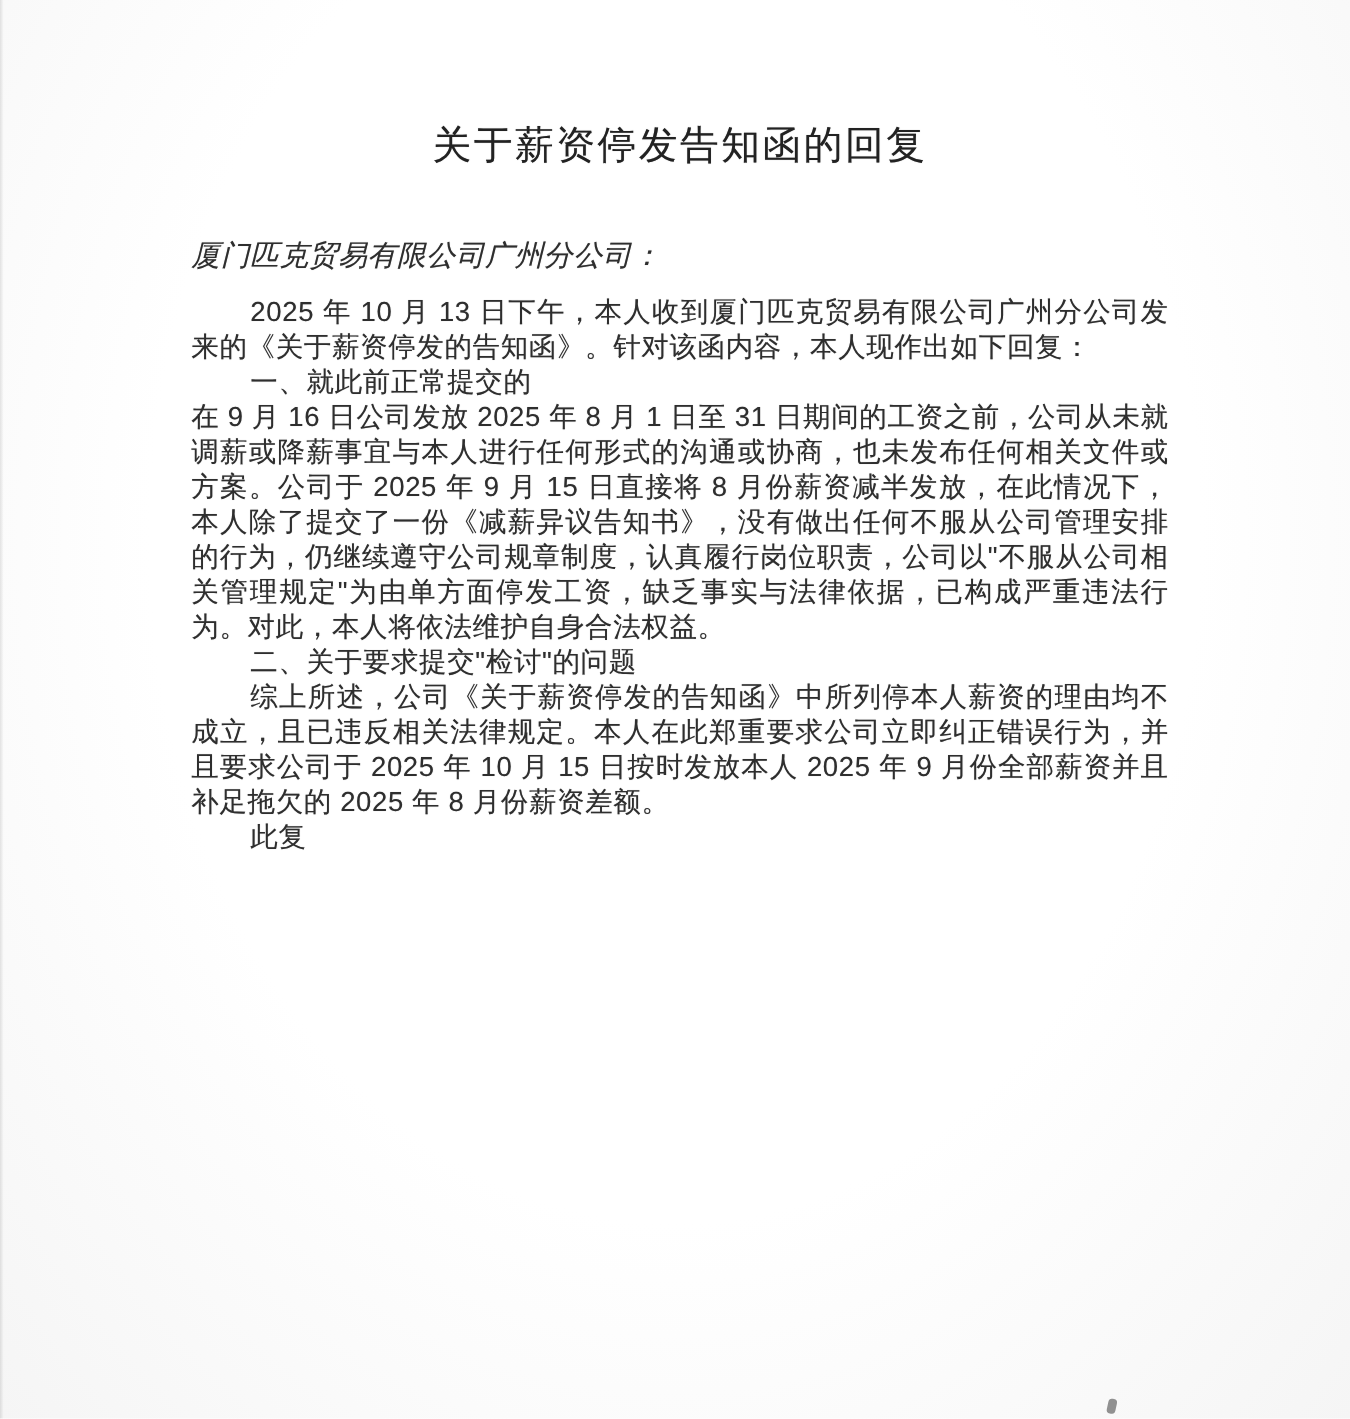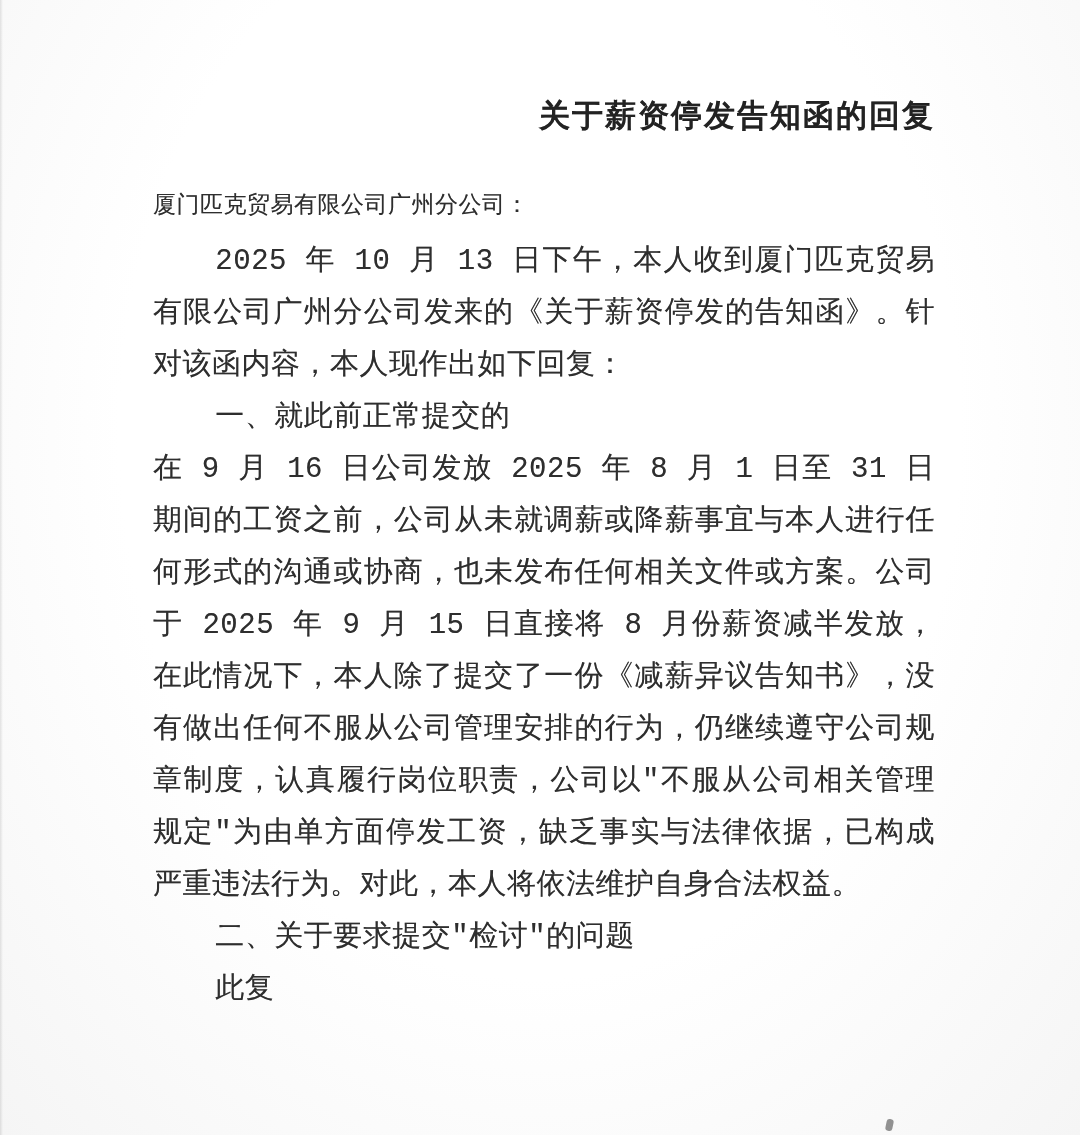--- a/index.html
+++ b/index.html
@@ -24,43 +24,43 @@
   .doc {
     position: absolute;
     left: 153px;
     top: 96px;
     width: 782px;
     color: #2e2e2e;
   }
   .title {
     margin: 0 0 46px 0;
     font-size: 31px;
-    font-weight: 700;
+    font-weight: 400;
     line-height: 40px;
-    text-align: right;
+    text-align: center;
     color: #222222;
     letter-spacing: 2px;
     
     text-shadow: 0 0 0.6px rgba(40,40,40,0.55);
   }
   .salutation {
     font-size: 23px;
     line-height: 44px;
     margin: 0 0 10px 0;
     letter-spacing: 0.5px;
     text-shadow: 0 0 0.6px rgba(40,40,40,0.45);
+    font-style: italic;
   }
   .para {
     margin: 0;
-    font-size: 29px;
-    line-height: 52px;
+    font-size: 22px;
+    line-height: 28px;
     letter-spacing: 0.5px;
     text-align: justify;
     text-shadow: 0 0 0.6px rgba(40,40,40,0.45);
-    font-family: Liberation Mono, monospace;
   }
   .para.indent {
     text-indent: 2.15em;
   }
   .stray {
     position: absolute;
     left: 886px;
     top: 1119px;
     width: 7px;
     height: 12px;
@@ -82,19 +82,20 @@
 
     <p class="para indent">2025 年 10 月 13 日下午，本人收到厦门匹克贸易有限公司广州分公司发来的《关于薪资停发的告知函》。针对该函内容，本人现作出如下回复：</p>
 
     <p class="para indent">一、就此前正常提交的</p>
 
     <p class="para">在 9 月 16 日公司发放 2025 年 8 月 1 日至 31 日期间的工资之前，公司从未就调薪或降薪事宜与本人进行任何形式的沟通或协商，也未发布任何相关文件或方案。公司于 2025 年 9 月 15 日直接将 8 月份薪资减半发放，在此情况下，本人除了提交了一份《减薪异议告知书》，没有做出任何不服从公司管理安排的行为，仍继续遵守公司规章制度，认真履行岗位职责，公司以"不服从公司相关管理规定"为由单方面停发工资，缺乏事实与法律依据，已构成严重违法行为。对此，本人将依法维护自身合法权益。</p>
 
     <p class="para indent">二、关于要求提交"检讨"的问题</p>
 
 
+    <p class="para indent">综上所述，公司《关于薪资停发的告知函》中所列停本人薪资的理由均不成立，且已违反相关法律规定。本人在此郑重要求公司立即纠正错误行为，并且要求公司于 2025 年 10 月 15 日按时发放本人 2025 年 9 月份全部薪资并且补足拖欠的 2025 年 8 月份薪资差额。</p>
 
 
     <p class="para indent">此复</p>
   </div>
 
   <div class="stray"></div>
 </div>
 
 </body></html>

